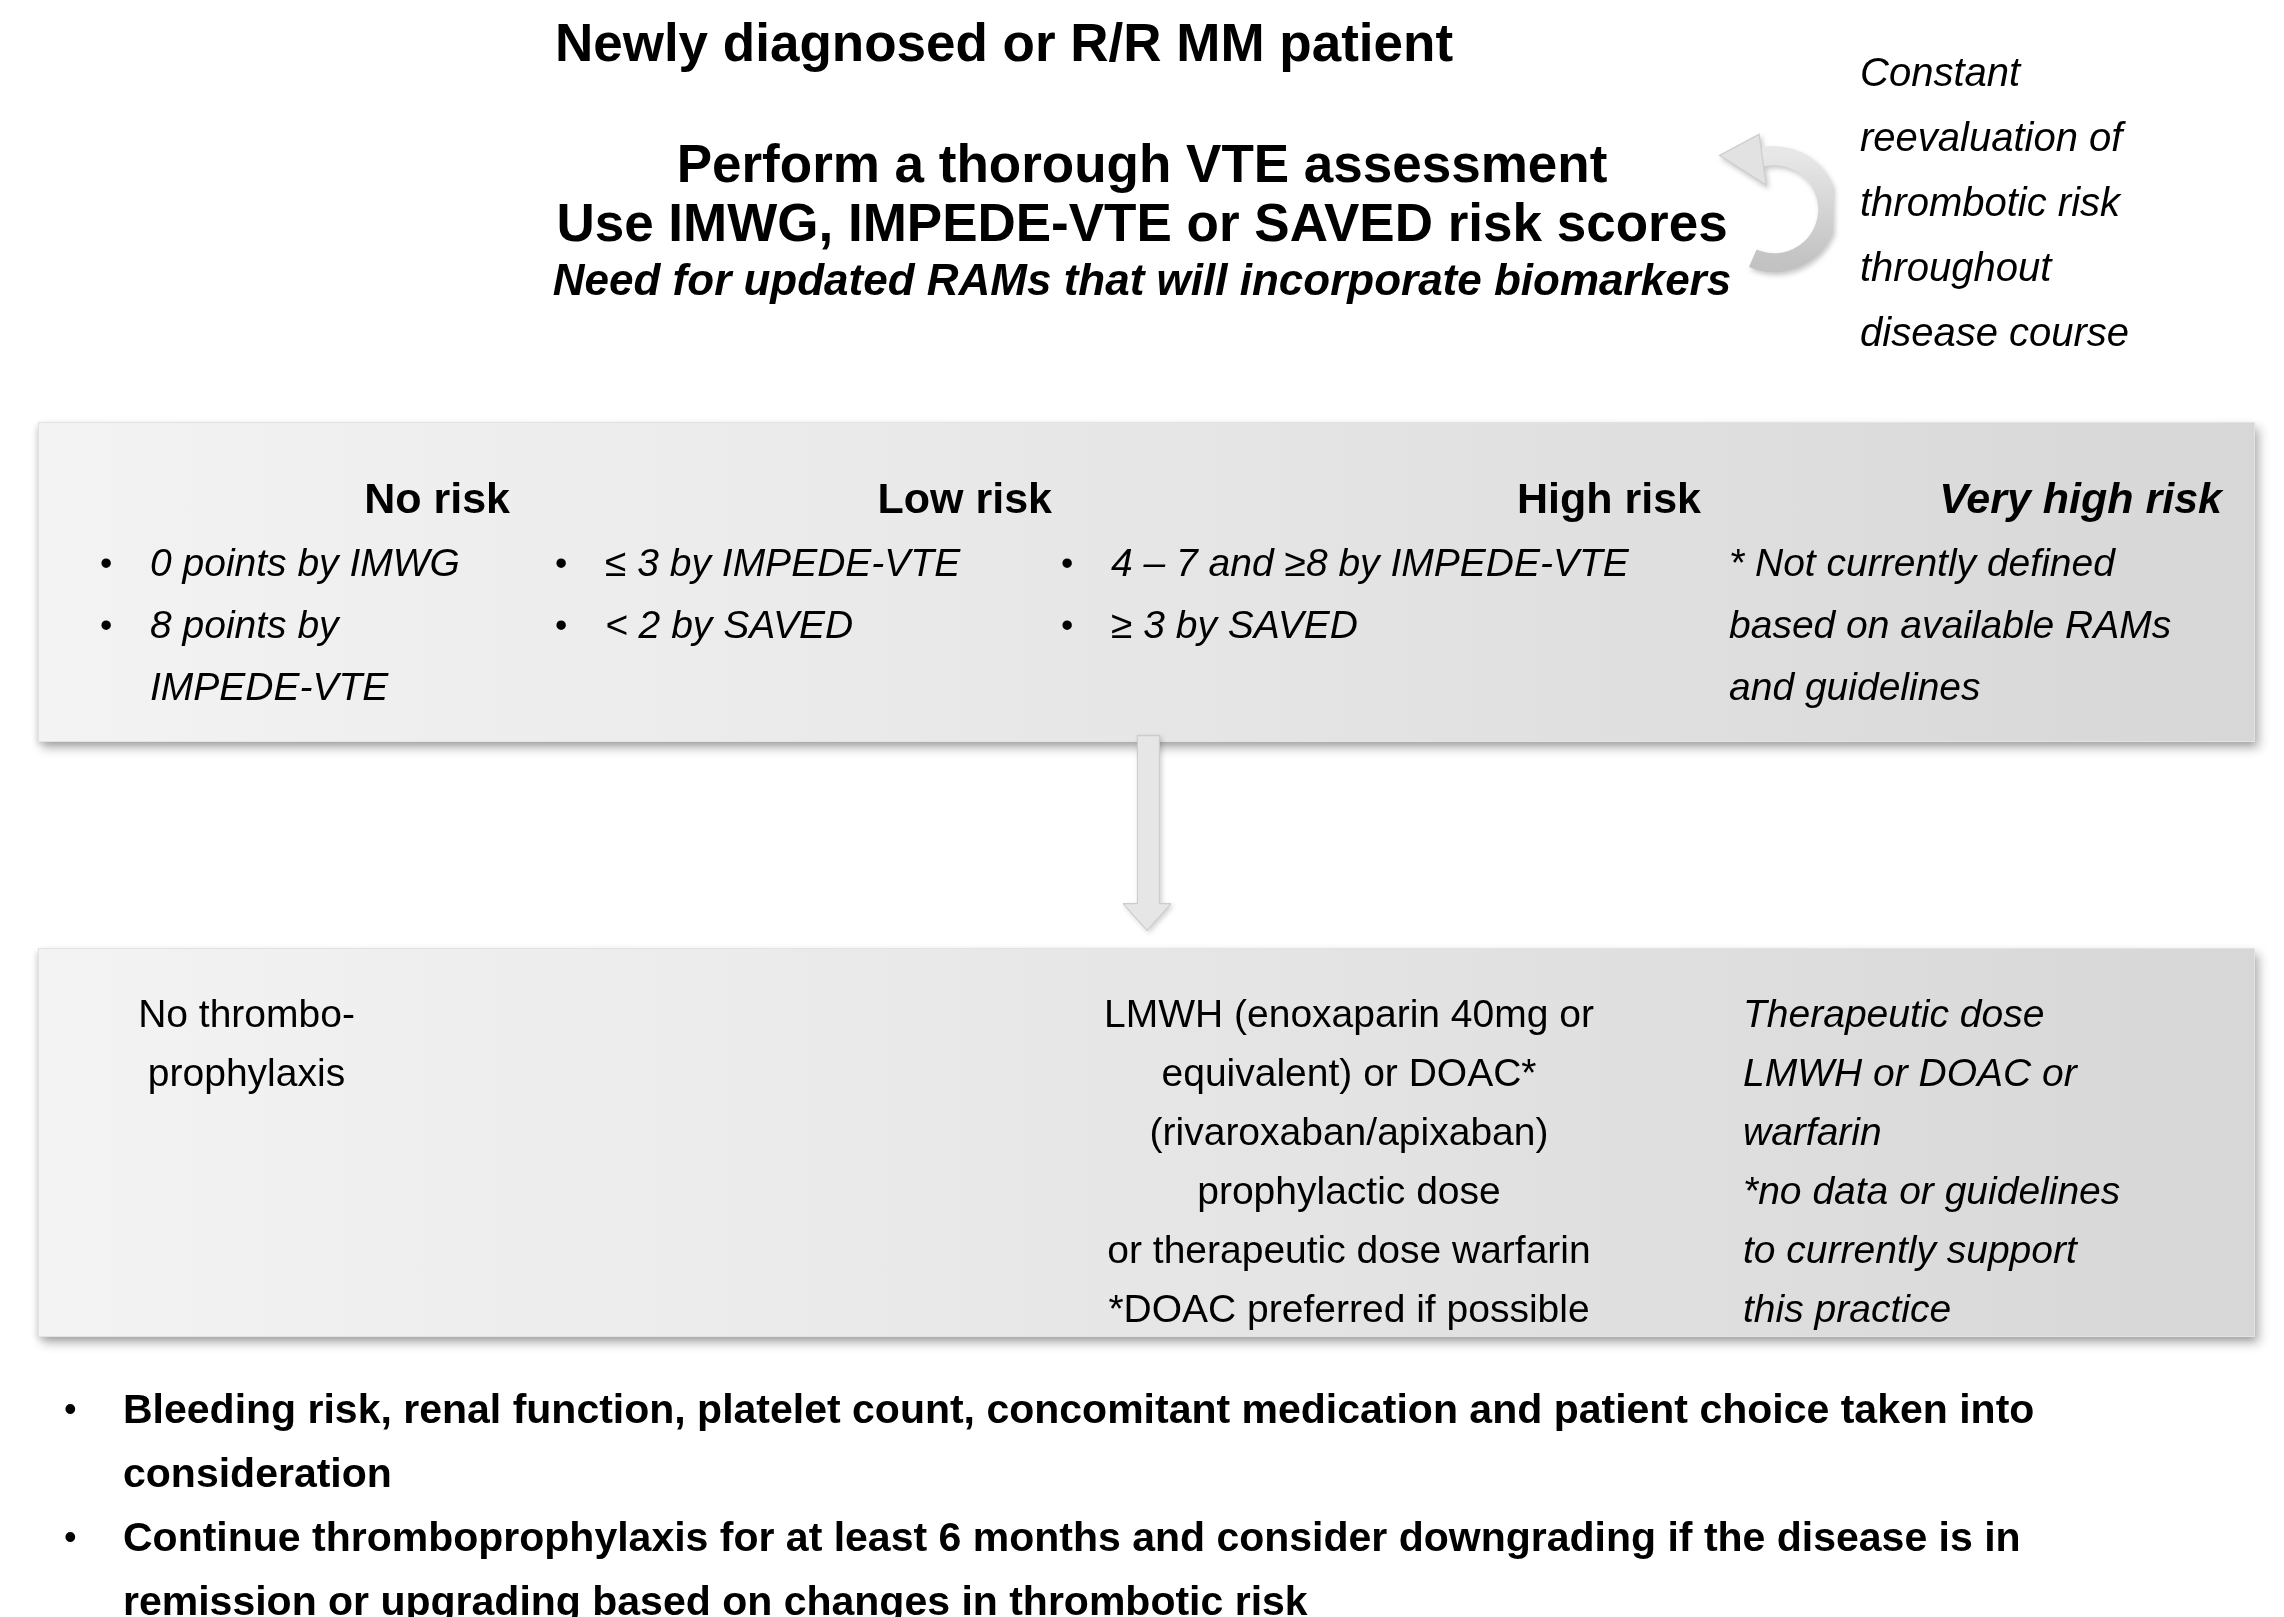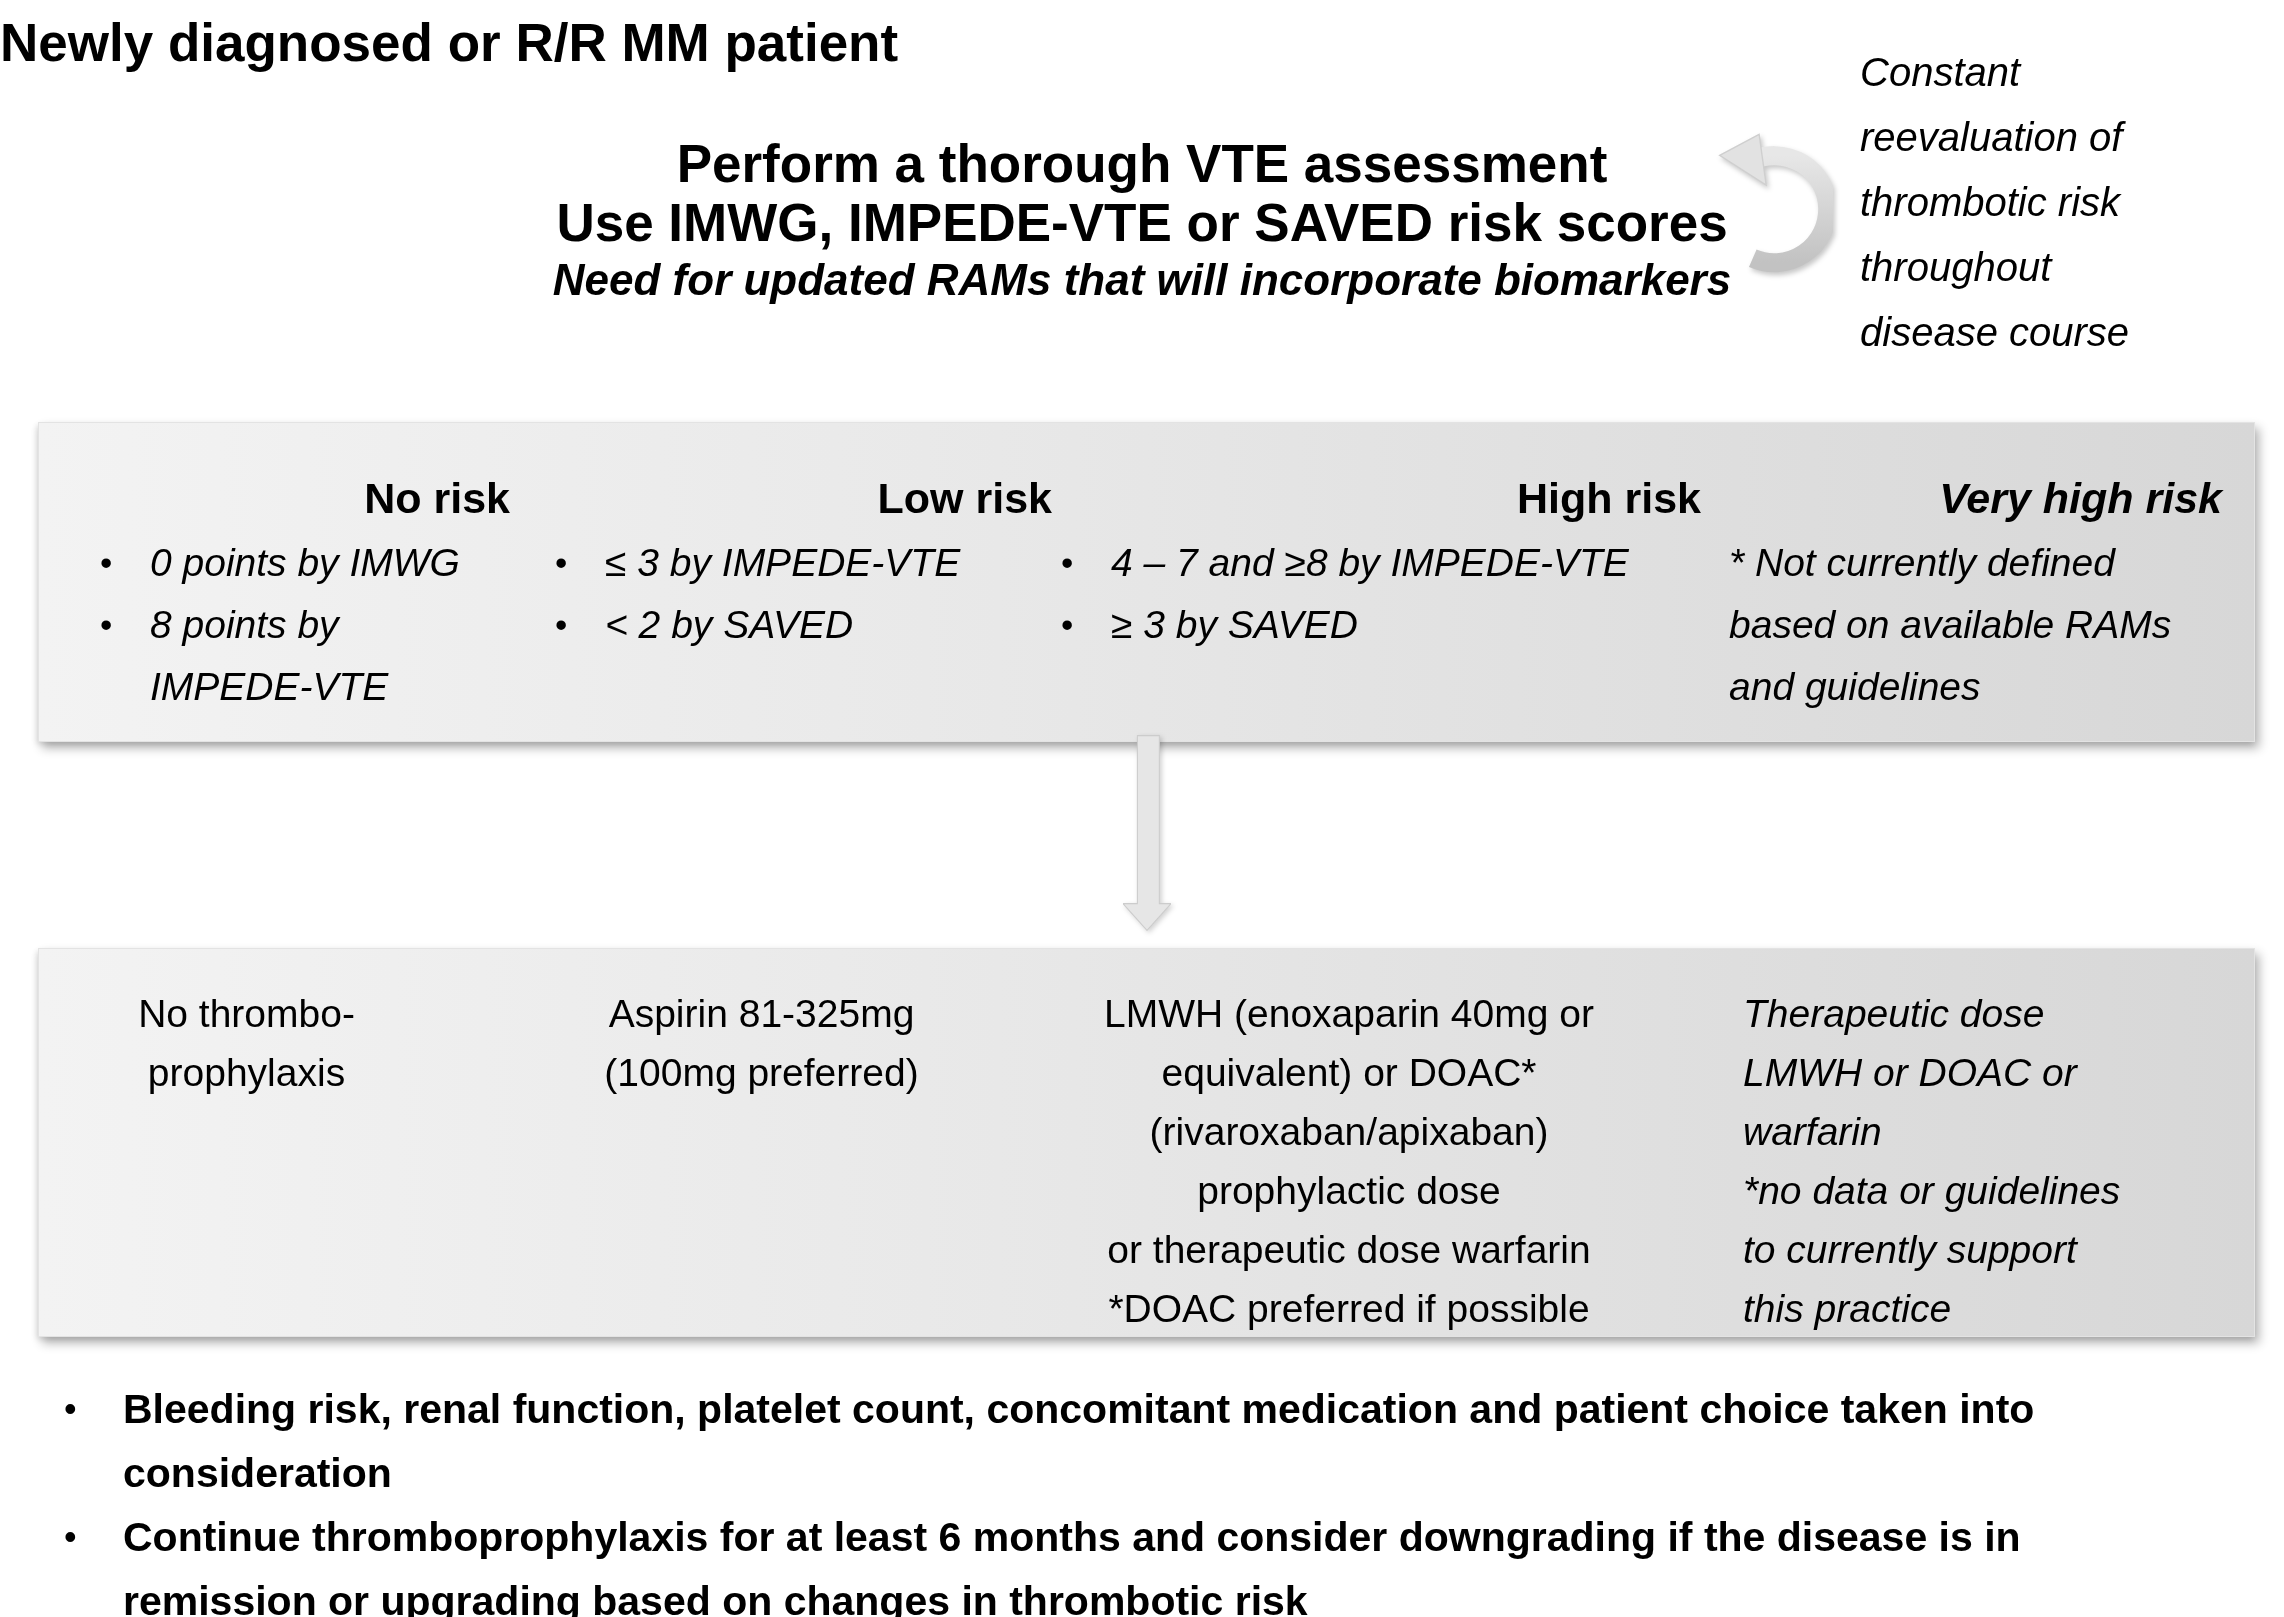--- a/index.html
+++ b/index.html
@@ -9,21 +9,21 @@
     height: 1618px;
     background: #ffffff;
     overflow: hidden;
     font-family: "Liberation Sans", sans-serif;
     color: #000000;
   }
 
   
   .page-title {
     position: absolute; left: 0; top: 14px; width: 2008px;
-    text-align: left; font-size: 53px; font-weight: 700; line-height: 1.1;
+    text-align: center; font-size: 53px; font-weight: 700; line-height: 1.1;
   }
   .subtitle-1 {
     position: absolute; left: 0; top: 135px; width: 2284px;
     text-align: center; font-size: 53px; font-weight: 700; line-height: 1.1;
   }
   .subtitle-2 {
     position: absolute; left: 0; top: 194px; width: 2284px;
     text-align: center; font-size: 53px; font-weight: 700; line-height: 1.1;
   }
   .head-note {
@@ -159,22 +159,20 @@
     </div>
   </div>
 
   <svg class="down-arrow" viewBox="0 0 70 284" xmlns="http://www.w3.org/2000/svg">
     <polygon points="21,0 53,0 53,245 70,245 35,284 0,245 21,245" fill="#e6e6e6" stroke="#cccccc" stroke-width="1.5"></polygon>
   </svg>
 
   <div class="gray-box treatment-box">
     <div class="treat-col treat-col-1">No thrombo-
 prophylaxis</div>
-    <div class="treat-col treat-col-2">Aspirin 81-325mg
-(100mg preferred)</div>
     <div class="treat-col treat-col-3">LMWH (enoxaparin 40mg or
 equivalent) or DOAC*
 (rivaroxaban/apixaban)
 prophylactic dose
 or therapeutic dose warfarin
 *DOAC preferred if possible</div>
     <div class="treat-col treat-col-4">Therapeutic dose
 LMWH or DOAC or
 warfarin
 *no data or guidelines

